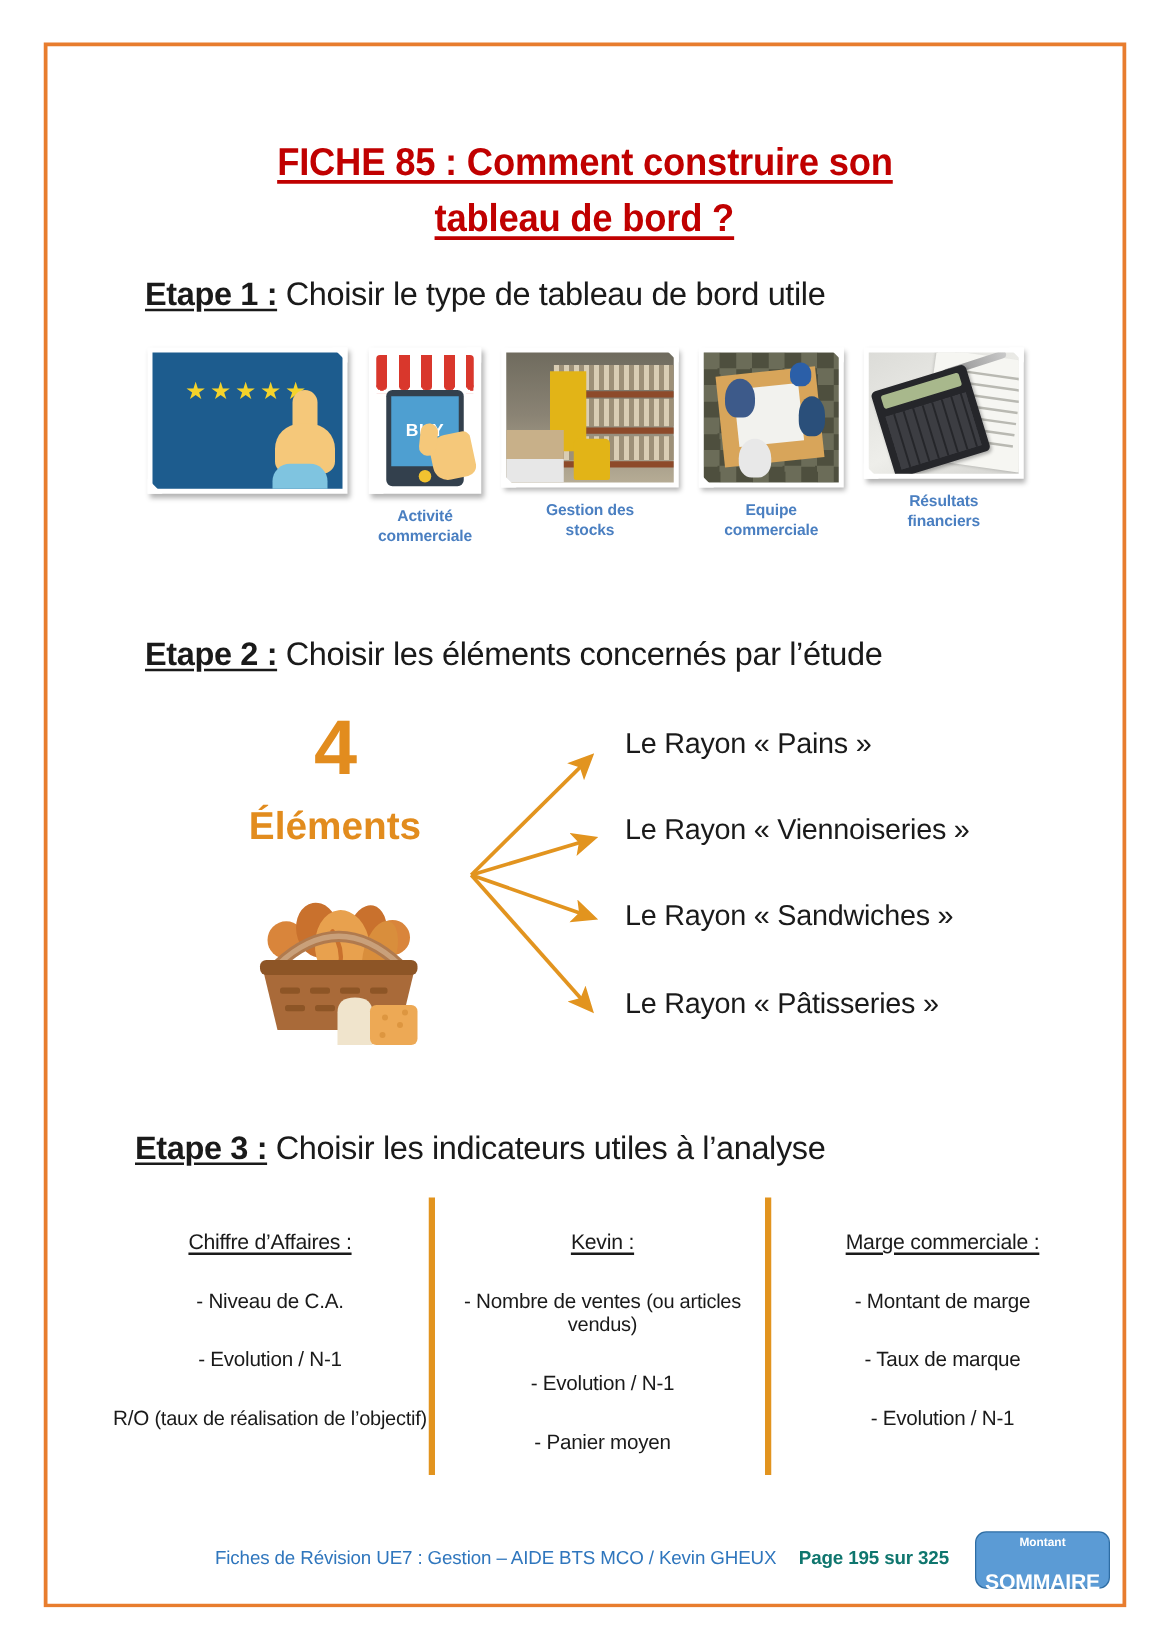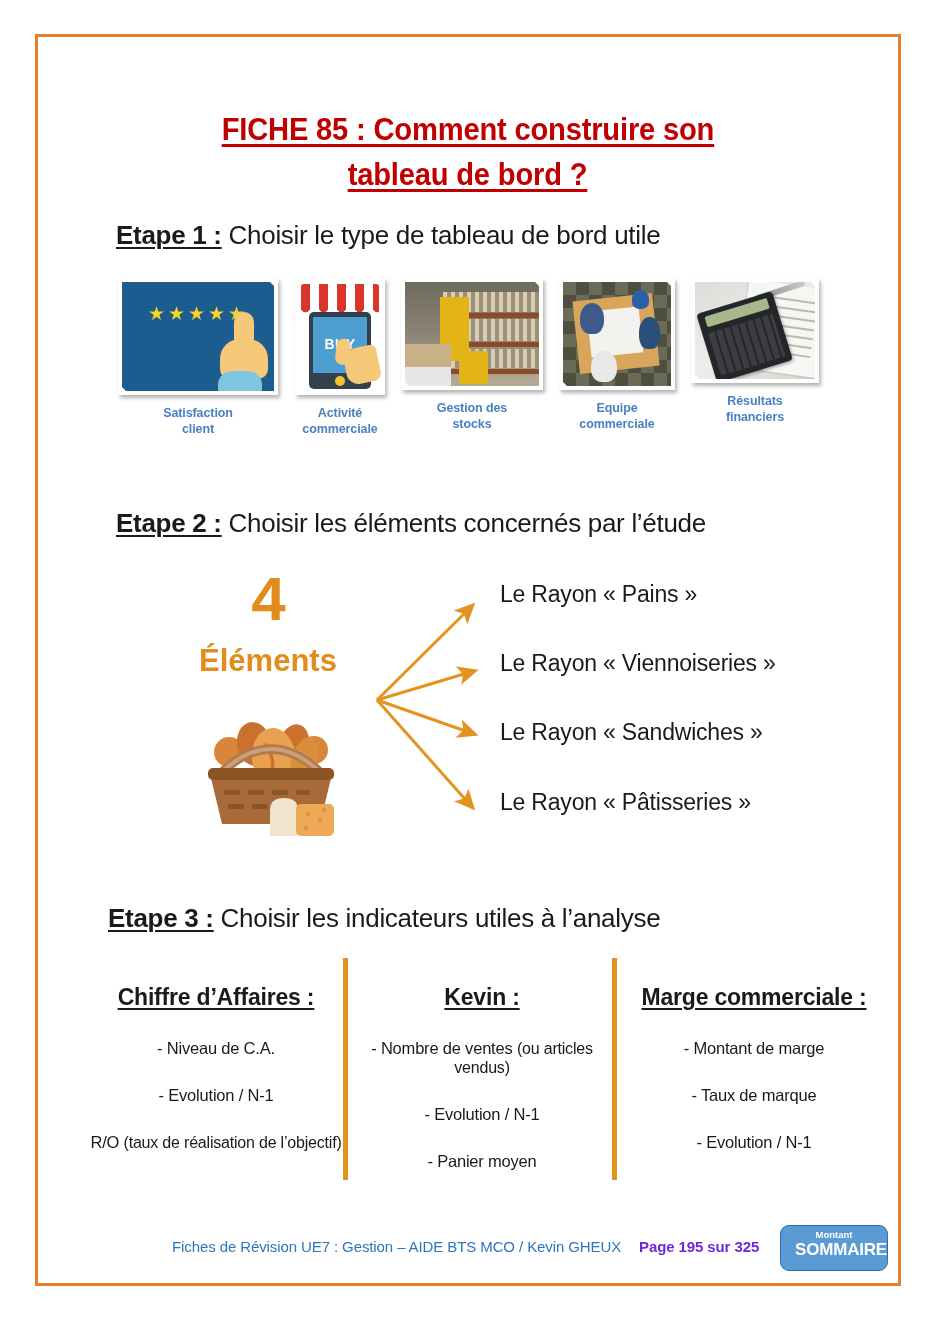--- a/index.html
+++ b/index.html
@@ -424,22 +424,22 @@
   }
   .ind-col {
     position: absolute;
     top: 0;
     text-align: center;
   }
   #ind-col-0 { left: 0px;   width: 252px; }
   #ind-col-1 { left: 258px; width: 268px; }
   #ind-col-2 { left: 536px; width: 256px; }
   .ind-title {
-    font-size: 23px;
-    font-weight: bold;
+    font-size: 17px;
+    font-weight: normal;
     color: #1a1a1a;
     text-decoration: underline;
     text-underline-offset: 3px;
     text-decoration-thickness: 1.6px;
     margin-top: 26px;
     letter-spacing: -0.2px;
   }
   .ind-item {
     font-size: 16.5px;
     color: #1a1a1a;
@@ -475,21 +475,21 @@
     color: #2f76bd;
     white-space: nowrap;
     letter-spacing: -0.1px;
   }
   #footer-page {
     position: absolute;
     left: 639px;
     top: 10px;
     font-size: 15px;
     font-weight: bold;
-    color: #6d28d9;
+    color: #0f766e;
     white-space: nowrap;
     letter-spacing: -0.1px;
   }
   #sommaire-btn {
     position: absolute;
     left: 780px;
     top: -3px;
     width: 108px;
     height: 46px;
     background: #5b9bd5;
@@ -502,27 +502,26 @@
   #sommaire-btn .btn-small {
     display: block;
     margin-top: 4px;
     font-size: 9.5px;
     font-weight: bold;
     color: #ffffff;
     line-height: 1.1;
   }
   #sommaire-btn .btn-big {
     display: block;
-    margin-top: 0px;
+    margin-top: 16px;
     font-size: 17px;
     font-weight: bold;
     color: #ffffff;
     line-height: 1.15;
     letter-spacing: -0.2px;
-    text-align: right;
   }
 </style>
 </head>
 <body>
 
 <div id="page">
 
   <div id="frame"></div>
 
   <div class="title-block">
@@ -535,24 +534,20 @@
   <div id="cards">
 
     <div class="card" style="left:0px; width:160px;">
       <div class="thumb" style="width:160px; height:117px;">
         <div class="pic pic-stars">
           <div class="star-row">★★★★★</div>
           <div class="finger"></div>
           <div class="hand"></div>
           <div class="cuff"></div>
         </div>
-      </div>
-      <div class="caption">
-        <span>Satisfaction</span><br>
-        <span>client</span>
       </div>
     </div>
 
     <div class="card" style="left:177px; width:90px;">
       <div class="thumb" style="width:90px; height:117px;">
         <div class="pic pic-buy">
           <div class="awning"></div>
           <div class="phone">
             <div class="screen"></div>
             <div class="buytext">BUY</div>

